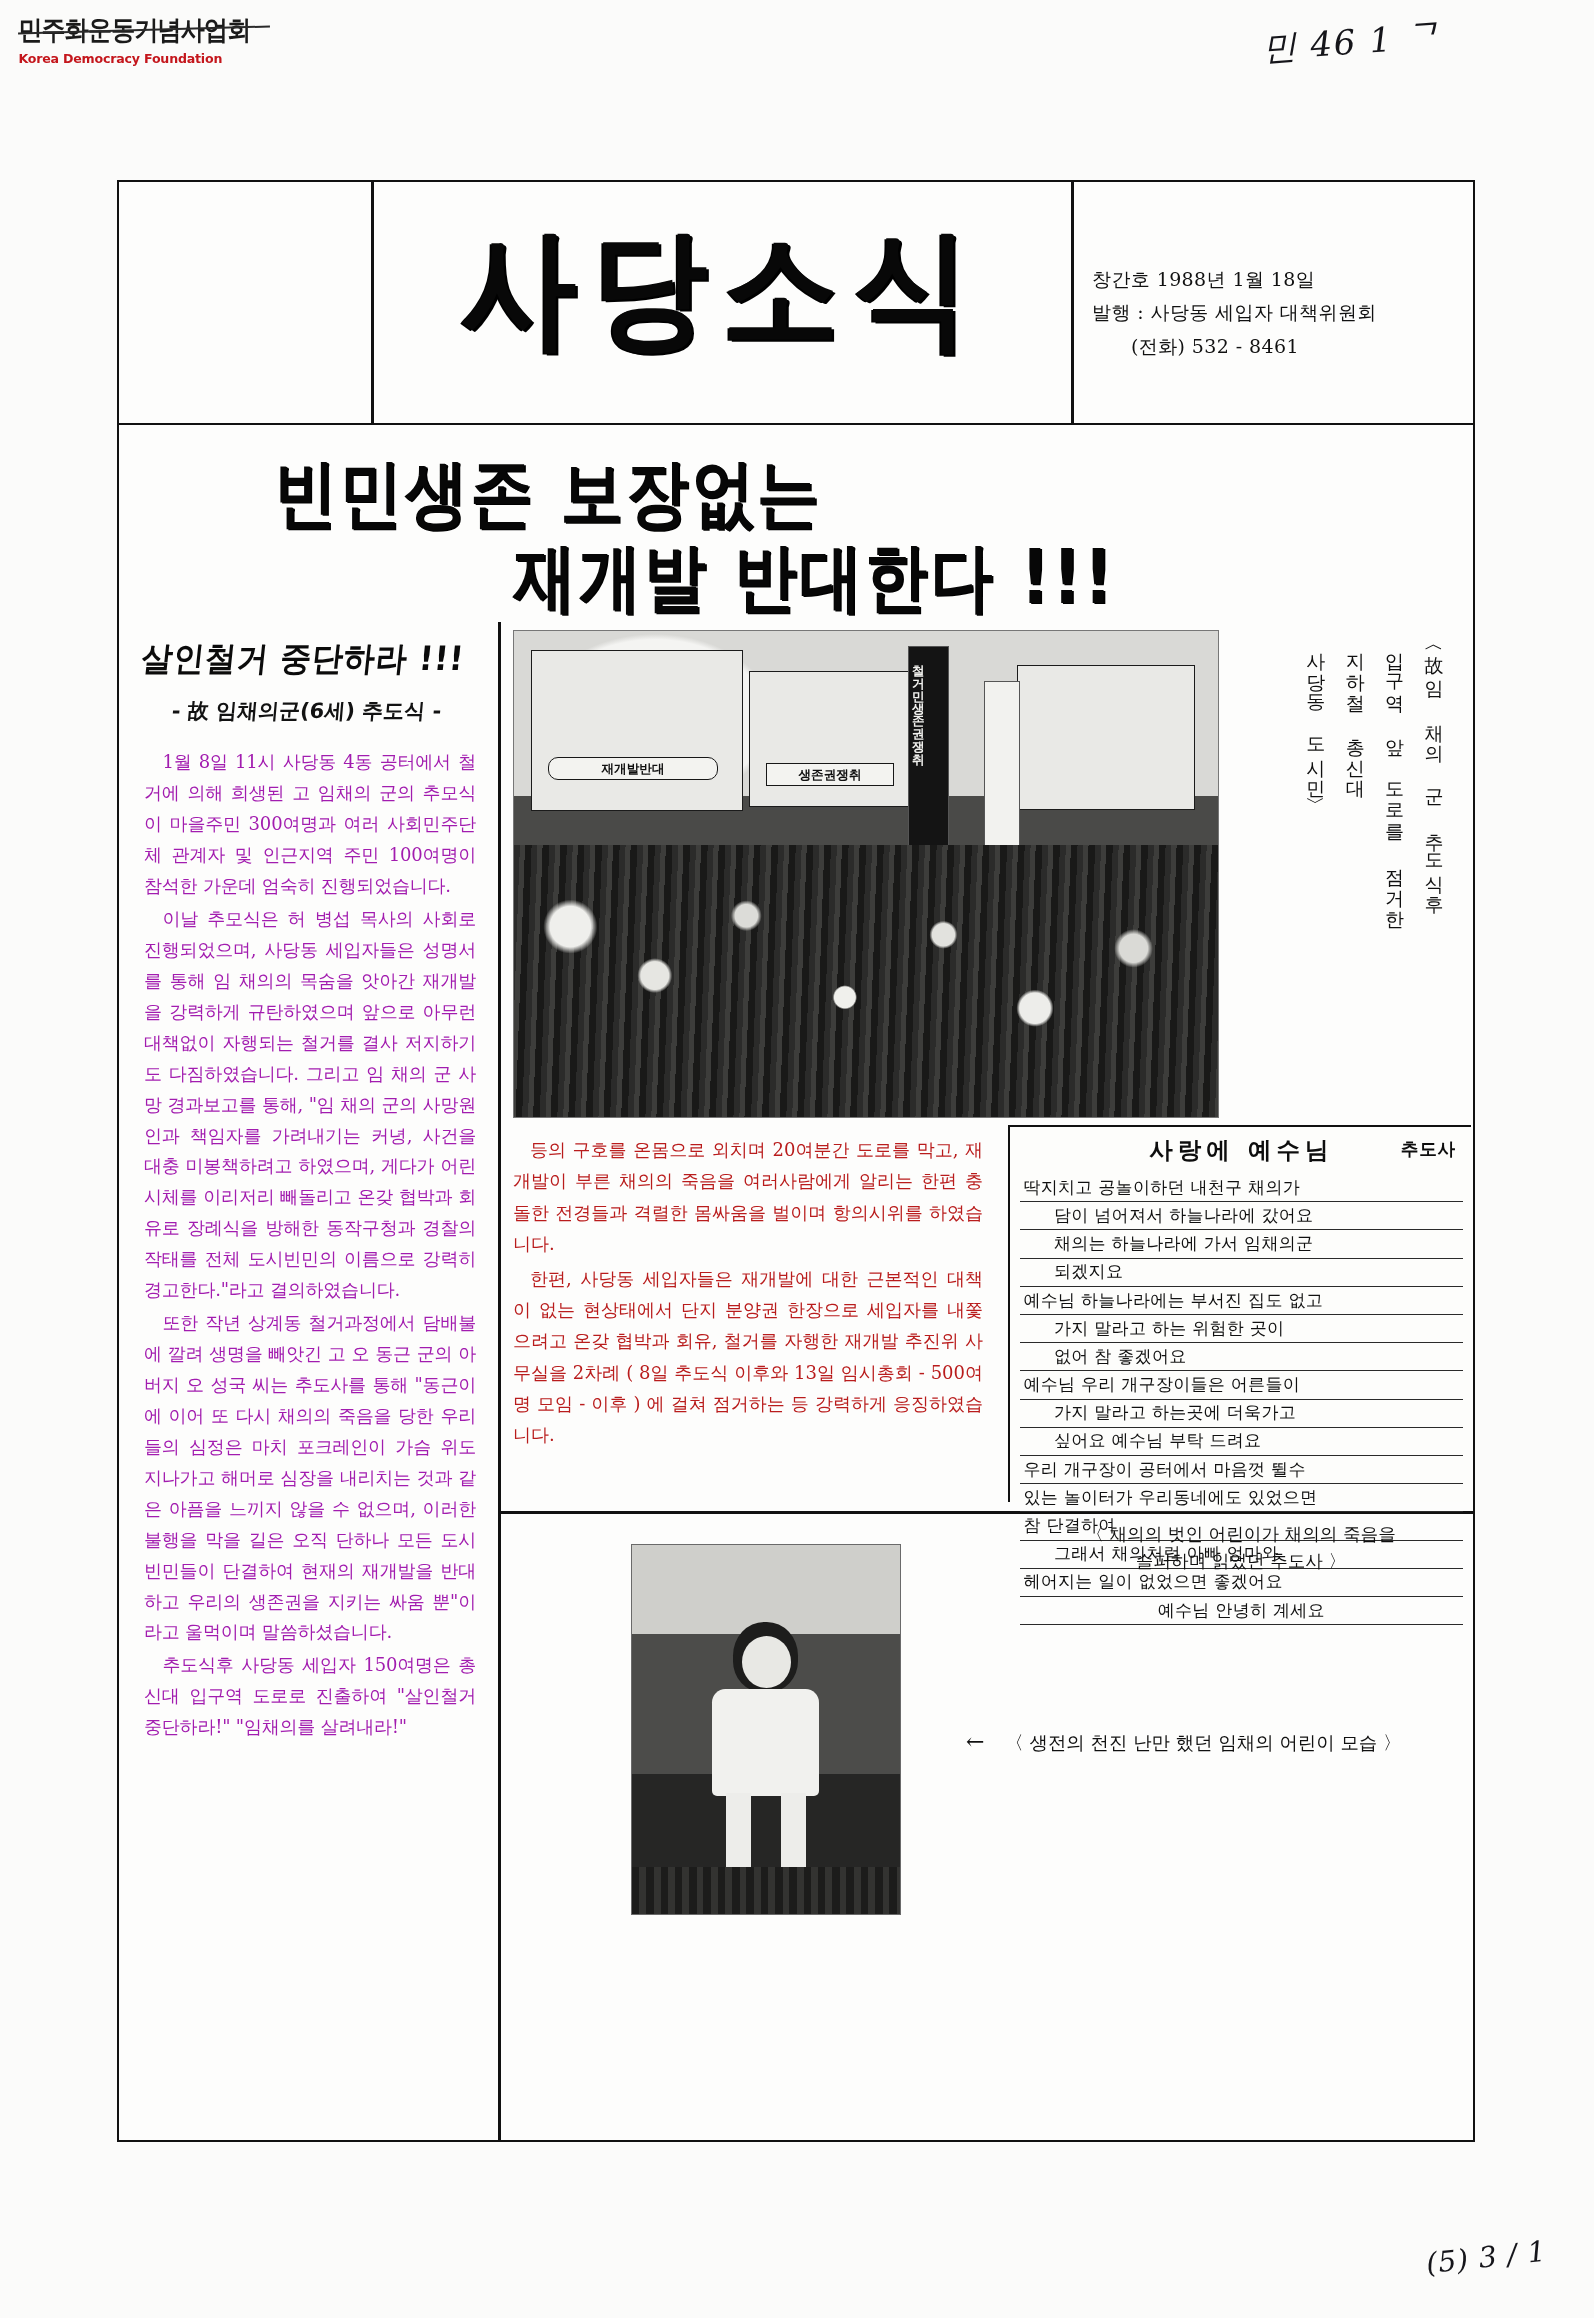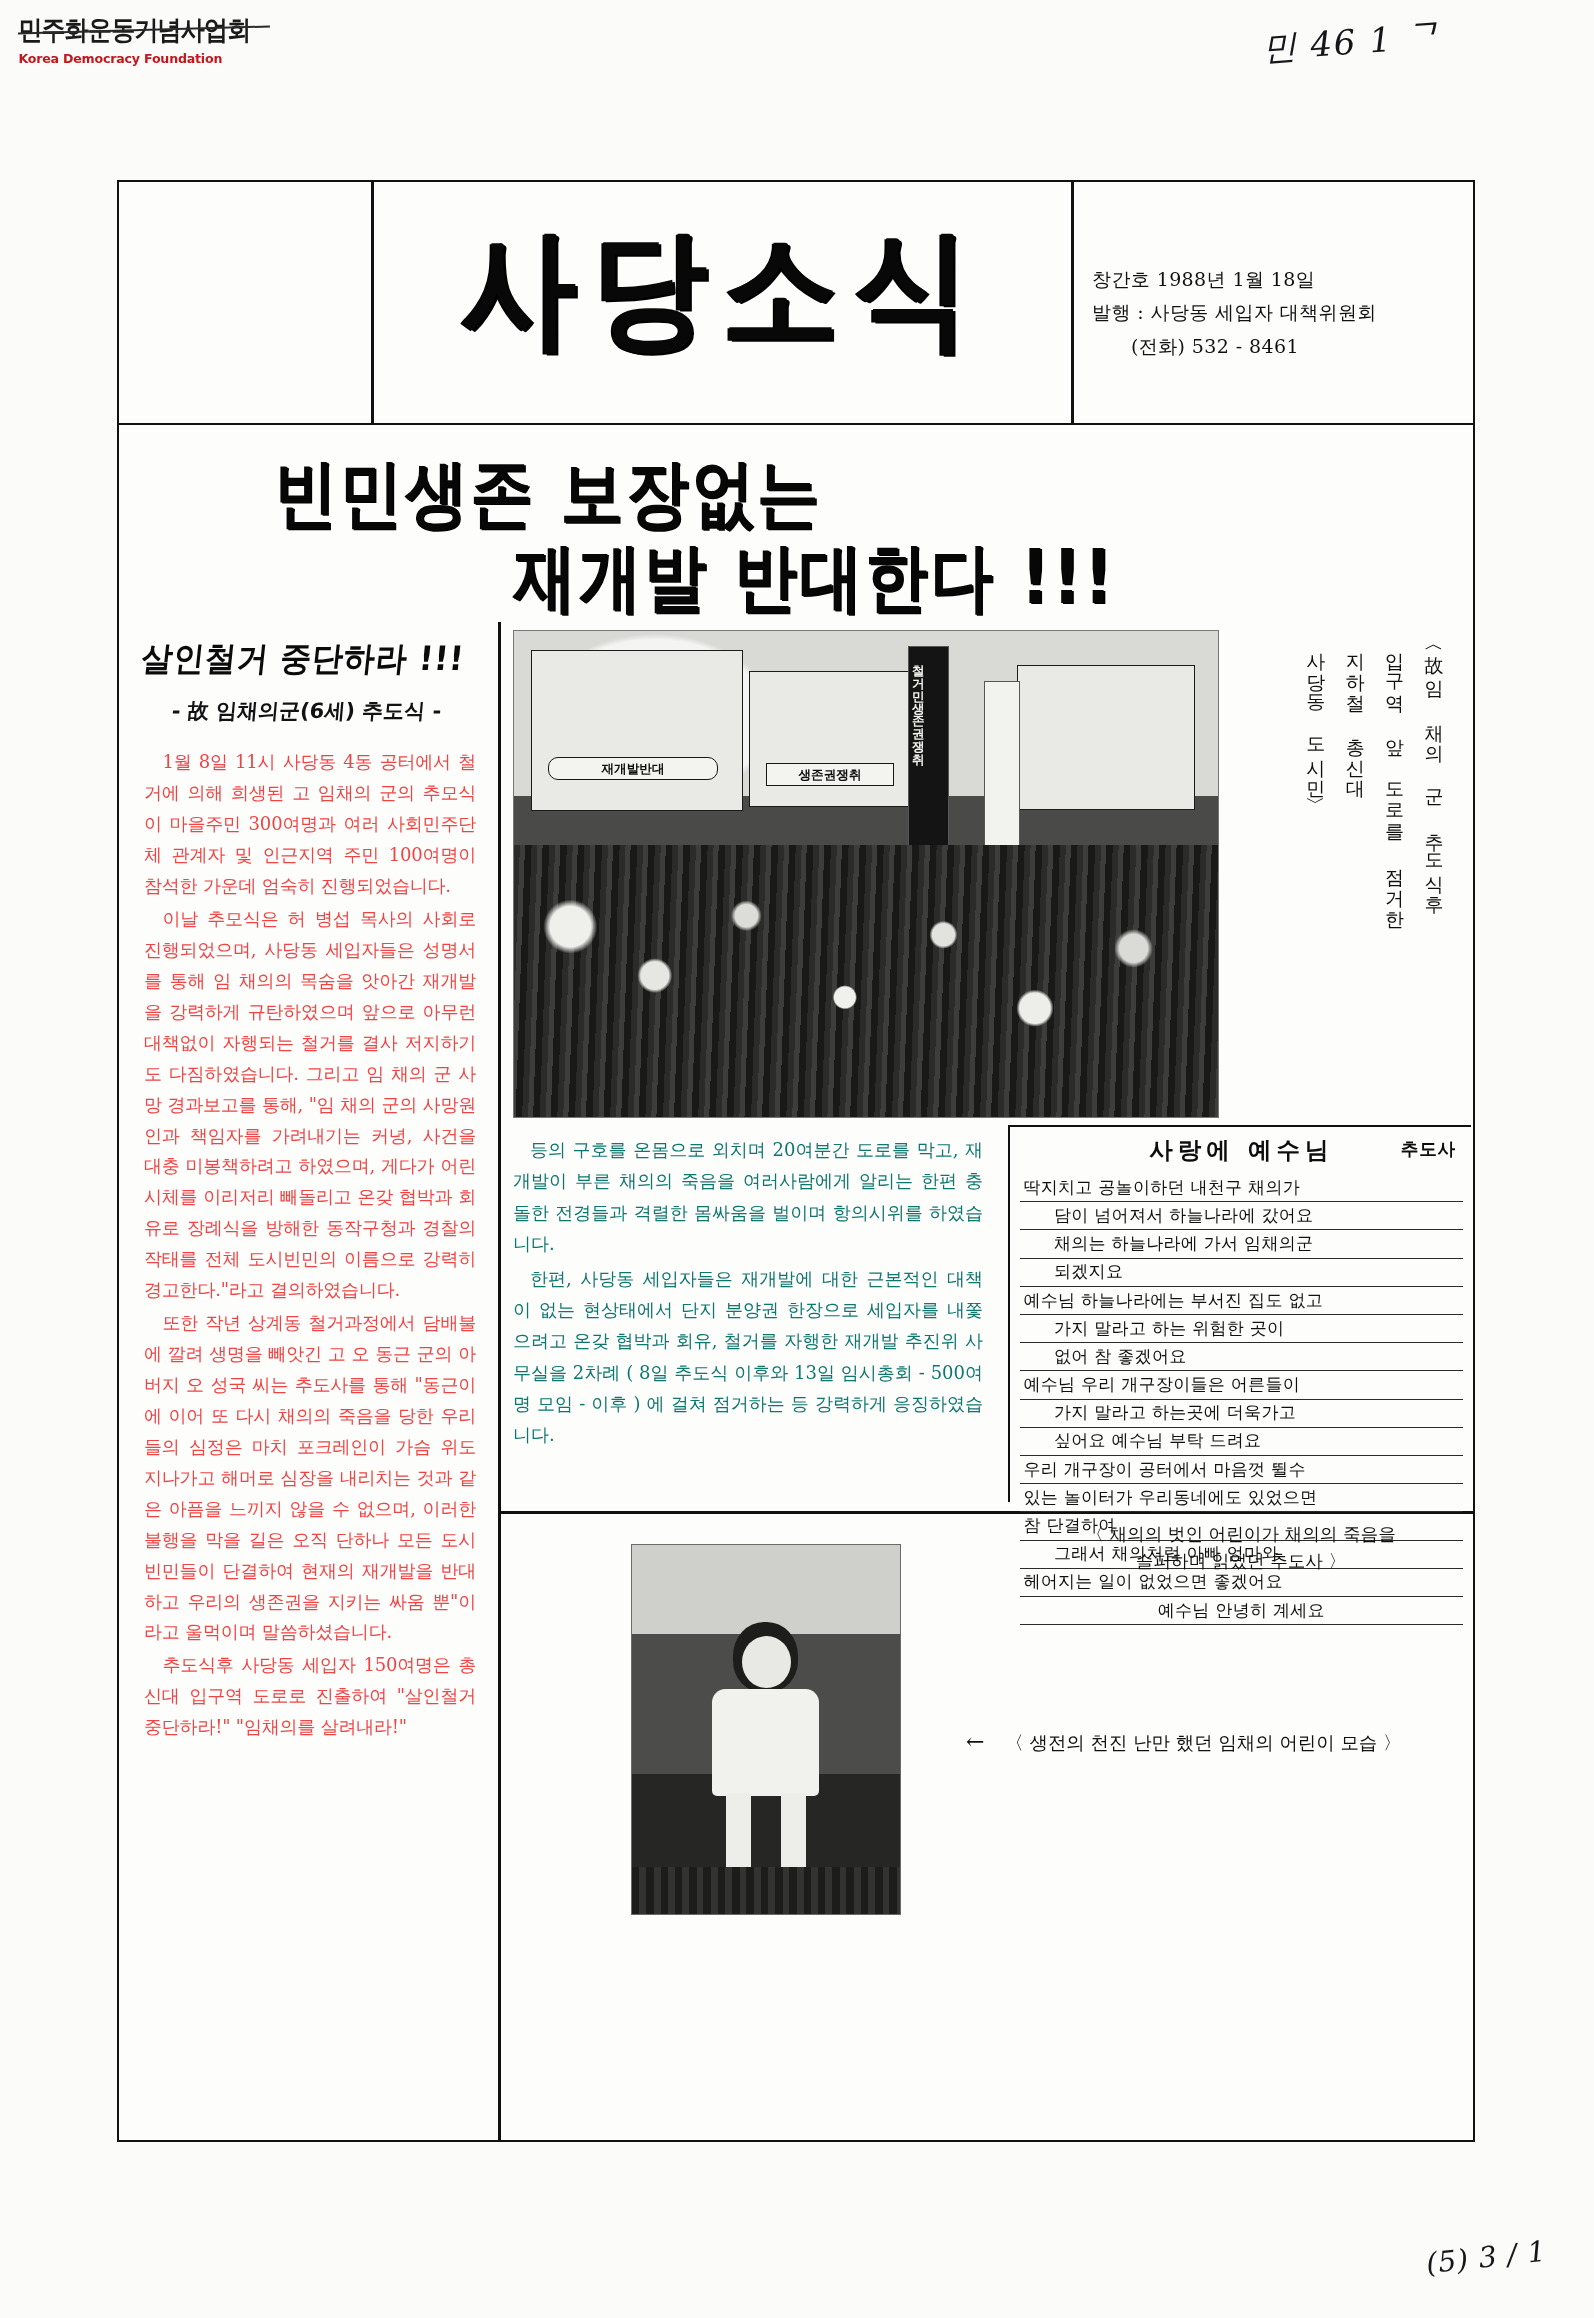--- a/index.html
+++ b/index.html
@@ -202,21 +202,21 @@
     transform-origin: left top;
     white-space: nowrap;
   }
   .body-text {
     margin-top: 22px;
     font-family: "DejaVu Serif", "Liberation Serif", serif;
     font-size: 18px;
     line-height: 1.72;
     text-align: justify;
     letter-spacing: -0.2px;
-    color: #ef4444;
+    color: #a21caf;
     word-break: break-all;
   }
   .body-text p { margin: 0 0 1.7px 0; text-indent: 18.4px; }
 
   
   .photo-rally {
     position: absolute;
     left: 394px;
     top: 8.4px;
     width: 704px;
@@ -299,21 +299,21 @@
   
   .mid-col {
     position: absolute;
     left: 394px;
     top: 512px;
     width: 470px;
     font-family: "DejaVu Serif", "Liberation Serif", serif;
     font-size: 18px;
     line-height: 1.74;
     text-align: justify;
-    color: #0f766e;
+    color: #b91c1c;
     word-break: break-all;
   }
   .mid-col p { margin: 0 0 3.4px 0; text-indent: 17px; }
 
   
   .letter-panel {
     position: absolute;
     left: 889px;
     top: 503px;
     width: 463px;

